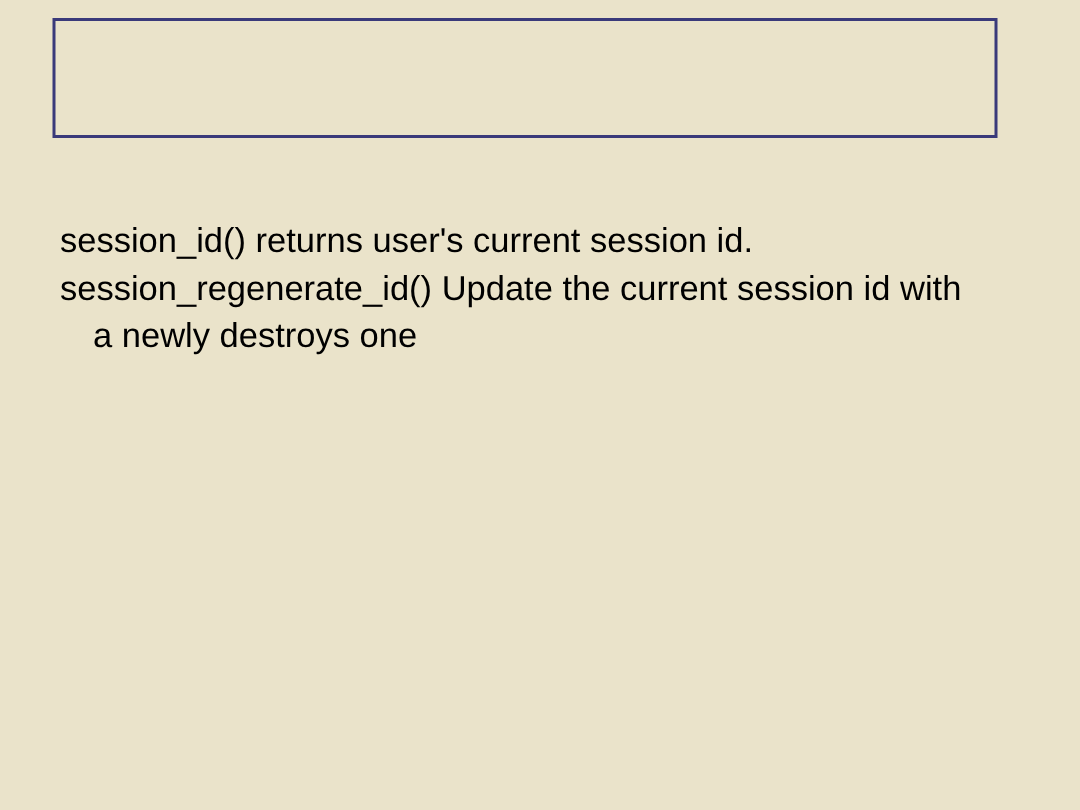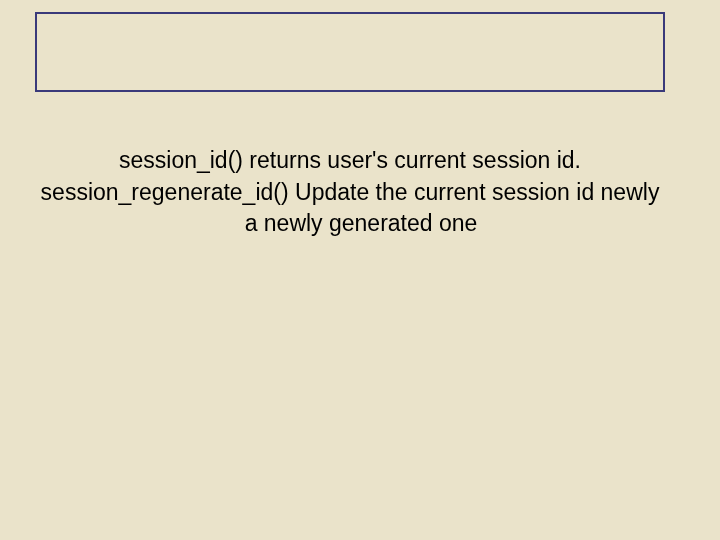--- a/index.html
+++ b/index.html
@@ -1,15 +1,15 @@
 <!DOCTYPE html>
 <html><head>
 <meta charset="utf-8">
 <style>
-  * { margin: 0; padding: 0; box-sizing: border-box; text-align: center; }
+  * { margin: 0; padding: 0; box-sizing: border-box; }
   body {
     width: 720px;
     height: 540px;
     background: #eae3ca;
     font-family: Arial, Helvetica, sans-serif;
     position: relative;
     overflow: hidden;
   }
   .title-box {
     position: absolute;
@@ -36,14 +36,14 @@
     text-indent: -22px;
   }
 </style>
 </head>
 <body>
 
 <div class="title-box"></div>
 
 <div class="content">
   <p>session_id() returns user's current session id.</p>
-  <p>session_regenerate_id() Update the current session id newly a newly generated one</p>
+  <p>session_regenerate_id() Update the current session id with a newly destroys one</p>
 </div>
 
 </body></html>

